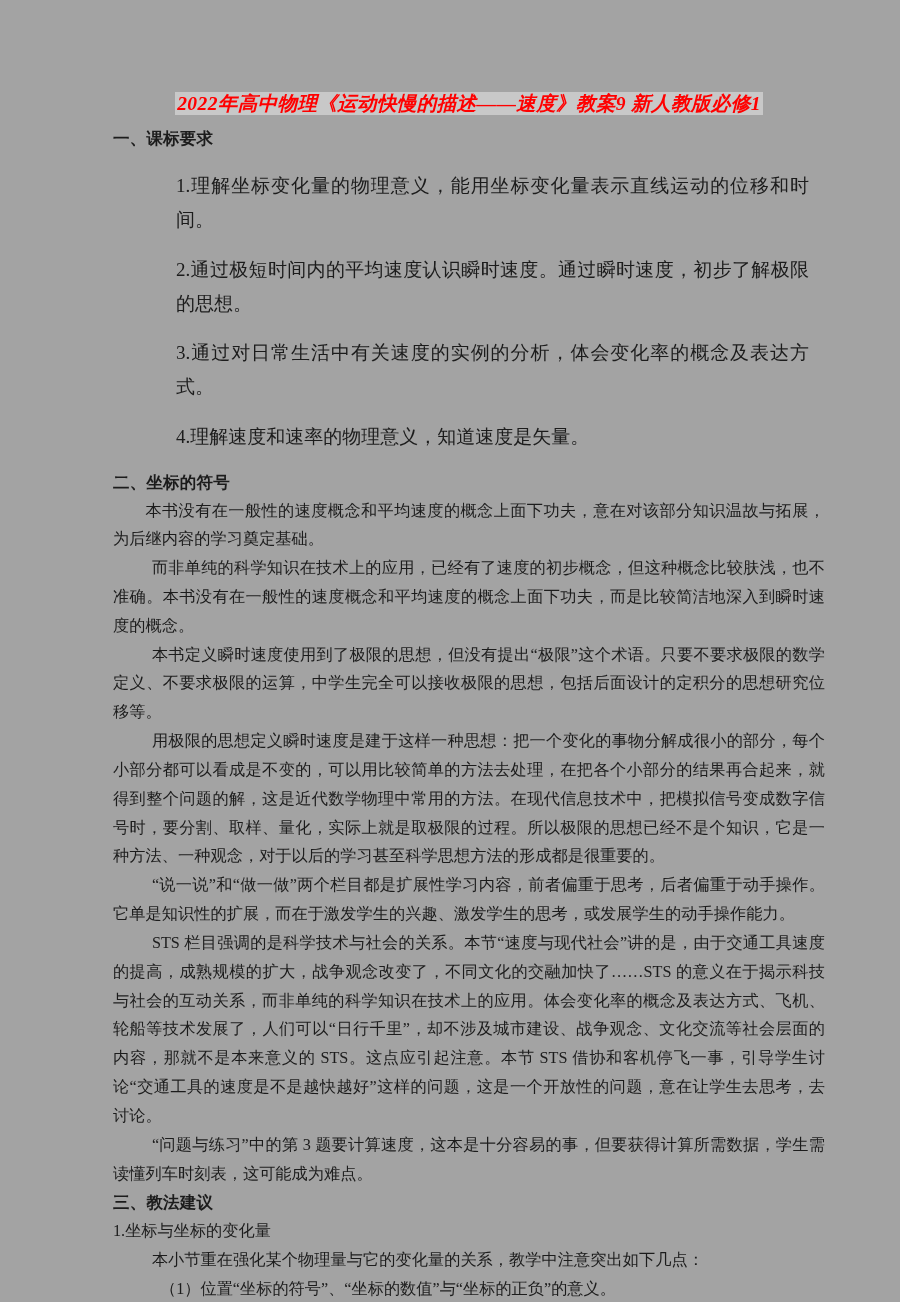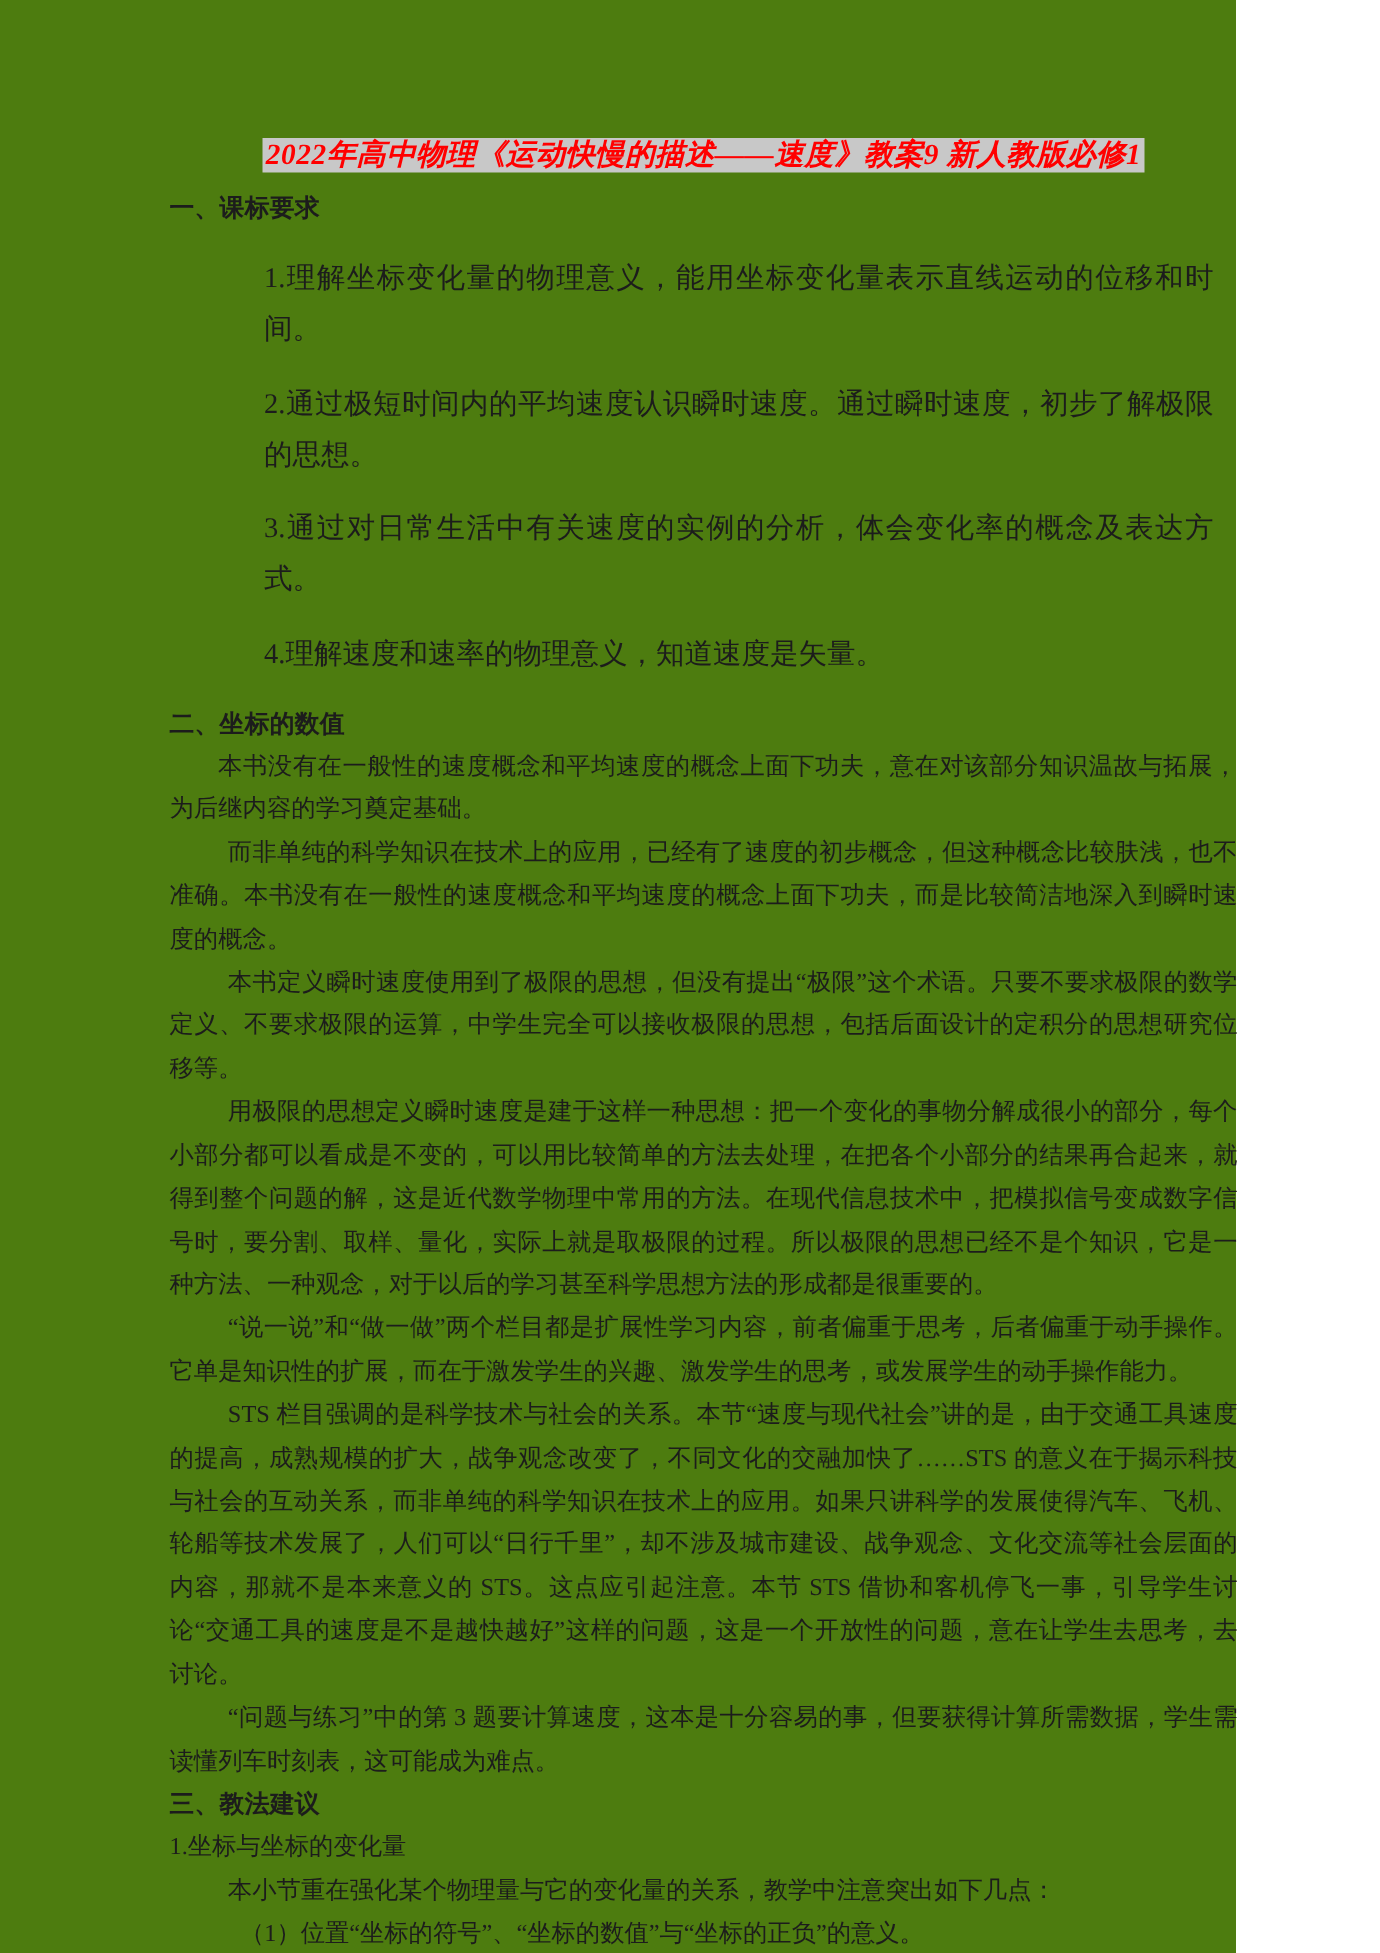--- a/index.html
+++ b/index.html
@@ -10,23 +10,23 @@
   }
   body {
     width: 920px;
     height: 1302px;
     overflow: hidden;
     font-family: "Liberation Serif", "DejaVu Serif", serif;
     color: #1c1c1c;
   }
   .page {
     position: relative;
-    width: 824px;
+    width: 900px;
     height: 1302px;
-    background: #4d7c0f;
+    background: #a3a3a3;
     box-sizing: border-box;
     padding: 0;
   }
   .content {
     position: absolute;
     left: 113px;
     top: 92px;
     width: 712px;
   }
 
@@ -110,27 +110,27 @@
     <div class="doc-title">
       <span class="title-text">2022年高中物理《运动快慢的描述——速度》教案9 新人教版必修1</span>
     </div>
 
     <div class="section-heading">一、课标要求</div>
     <div class="list-item">1.理解坐标变化量的物理意义，能用坐标变化量表示直线运动的位移和时间。</div>
     <div class="list-item">2.通过极短时间内的平均速度认识瞬时速度。通过瞬时速度，初步了解极限的思想。</div>
     <div class="list-item">3.通过对日常生活中有关速度的实例的分析，体会变化率的概念及表达方式。</div>
     <div class="list-item">4.理解速度和速率的物理意义，知道速度是矢量。</div>
 
-    <div class="section-heading" style="margin-top:8px;">二、坐标的数值</div>
+    <div class="section-heading" style="margin-top:8px;">二、坐标的符号</div>
     <p class="para indent-2">本书没有在一般性的速度概念和平均速度的概念上面下功夫，意在对该部分知识温故与拓展，为后继内容的学习奠定基础。</p>
     <p class="para indent-2half">而非单纯的科学知识在技术上的应用，已经有了速度的初步概念，但这种概念比较肤浅，也不准确。本书没有在一般性的速度概念和平均速度的概念上面下功夫，而是比较简洁地深入到瞬时速度的概念。</p>
     <p class="para indent-2half">本书定义瞬时速度使用到了极限的思想，但没有提出“极限”这个术语。只要不要求极限的数学定义、不要求极限的运算，中学生完全可以接收极限的思想，包括后面设计的定积分的思想研究位移等。</p>
     <p class="para indent-2half">用极限的思想定义瞬时速度是建于这样一种思想：把一个变化的事物分解成很小的部分，每个小部分都可以看成是不变的，可以用比较简单的方法去处理，在把各个小部分的结果再合起来，就得到整个问题的解，这是近代数学物理中常用的方法。在现代信息技术中，把模拟信号变成数字信号时，要分割、取样、量化，实际上就是取极限的过程。所以极限的思想已经不是个知识，它是一种方法、一种观念，对于以后的学习甚至科学思想方法的形成都是很重要的。</p>
     <p class="para indent-2half">“说一说”和“做一做”两个栏目都是扩展性学习内容，前者偏重于思考，后者偏重于动手操作。它单是知识性的扩展，而在于激发学生的兴趣、激发学生的思考，或发展学生的动手操作能力。</p>
-    <p class="para indent-2half">STS 栏目强调的是科学技术与社会的关系。本节“速度与现代社会”讲的是，由于交通工具速度的提高，成熟规模的扩大，战争观念改变了，不同文化的交融加快了……STS 的意义在于揭示科技与社会的互动关系，而非单纯的科学知识在技术上的应用。如果只讲科学的发展使得汽车、飞机、轮船等技术发展了，人们可以“日行千里”，却不涉及城市建设、战争观念、文化交流等社会层面的内容，那就不是本来意义的 STS。这点应引起注意。本节 STS 借协和客机停飞一事，引导学生讨论“交通工具的速度是不是越快越好”这样的问题，这是一个开放性的问题，意在让学生去思考，去讨论。</p>
+    <p class="para indent-2half">STS 栏目强调的是科学技术与社会的关系。本节“速度与现代社会”讲的是，由于交通工具速度的提高，成熟规模的扩大，战争观念改变了，不同文化的交融加快了……STS 的意义在于揭示科技与社会的互动关系，而非单纯的科学知识在技术上的应用。体会变化率的概念及表达方式、飞机、轮船等技术发展了，人们可以“日行千里”，却不涉及城市建设、战争观念、文化交流等社会层面的内容，那就不是本来意义的 STS。这点应引起注意。本节 STS 借协和客机停飞一事，引导学生讨论“交通工具的速度是不是越快越好”这样的问题，这是一个开放性的问题，意在让学生去思考，去讨论。</p>
     <p class="para indent-2half">“问题与练习”中的第 3 题要计算速度，这本是十分容易的事，但要获得计算所需数据，学生需读懂列车时刻表，这可能成为难点。</p>
 
     <div class="section-heading">三、教法建议</div>
     <div class="numbered-flush">1.坐标与坐标的变化量</div>
     <p class="para indent-2half">本小节重在强化某个物理量与它的变化量的关系，教学中注意突出如下几点：</p>
     <div class="sub-item">（1）位置“坐标的符号”、“坐标的数值”与“坐标的正负”的意义。</div>
     <div class="sub-item">（2）某个物理量的变化量的一般计算方法是：用后来的量减去原来的量。</div>
     <div class="numbered-small-indent">2.速度</div>
 
   </div>

